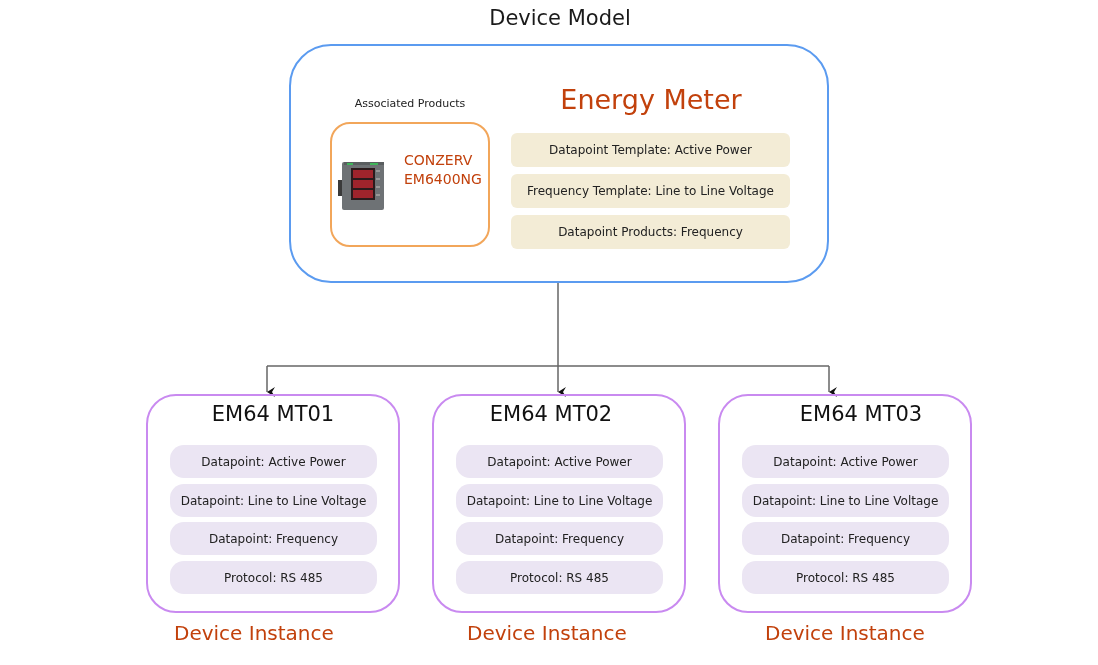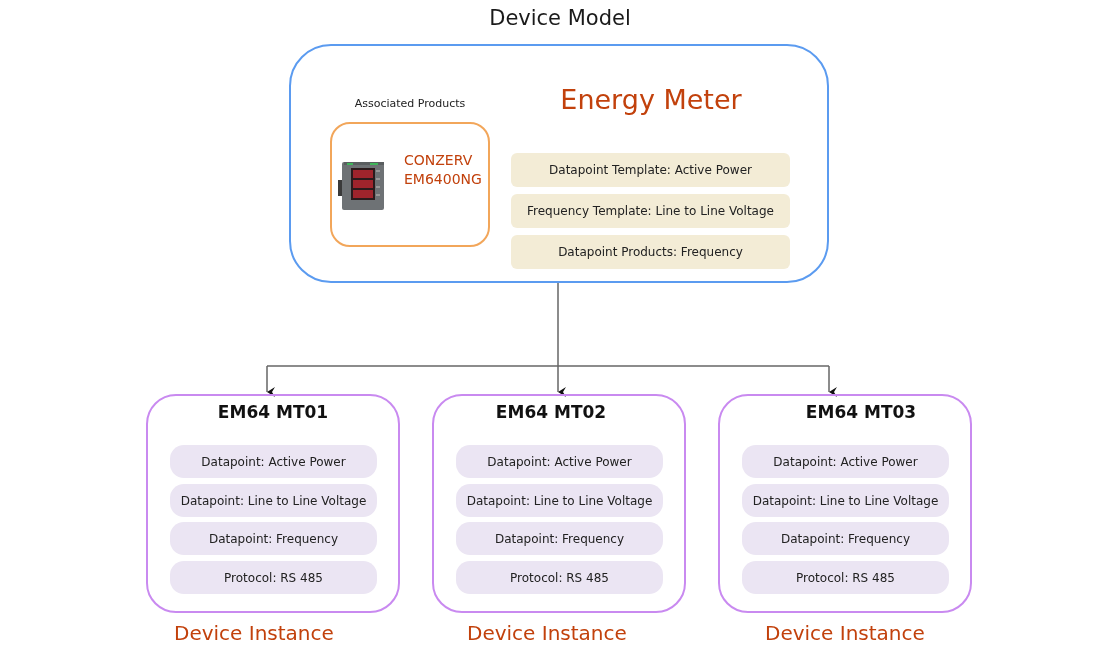--- a/index.html
+++ b/index.html
@@ -9,23 +9,23 @@
   .title-top { left:0; width:1120px; top:6px; text-align:center; font-size:21px; }
   .model-box { left:289px; top:44px; width:536px; height:235px; border:2px solid #5b9bf0;
                border-radius:42px; box-sizing:content-box; }
   .assoc-label { left:330px; top:97px; width:160px; text-align:center; font-size:11px; color:#222; }
   .product-box { left:330px; top:122px; width:156px; height:121px; border:2px solid #f2a65a;
                  border-radius:20px; }
   .product-img { left:336px; top:158px; width:52px; height:56px; }
   .product-name { left:404px; top:151px; font-size:14px; line-height:19px; color:#c2410c; }
   .model-name { left:511px; top:84px; width:280px; text-align:center; font-size:27px; color:#c2410c; }
   .tpl-pill { left:511px; width:279px; height:34px; background:#f3ecd6; border-radius:6px;
-              display:flex; align-items:center; justify-content:center; font-size:12px; color:#222;margin-top:20px; }
+              display:flex; align-items:center; justify-content:center; font-size:12px; color:#222; }
   .inst-box { top:394px; width:250px; height:215px; border:2px solid #c98af0; border-radius:30px; }
-  .inst-title { width:254px; text-align:center; top:402px; font-size:17px; color:#111;font-weight:bold; }
+  .inst-title { width:254px; text-align:center; top:402px; font-size:21px; color:#111; }
   .inst-pill { width:207px; height:33px; background:#ebe5f3; border-radius:14px;
                display:flex; align-items:center; justify-content:center; font-size:12px; color:#222; }
   .inst-caption { top:621px; font-size:20px; color:#c2410c; }
   svg.connectors { position:absolute; left:0; top:0; }
 </style>
 </head>
 <body>
 
 <div class="abs title-top">Device Model</div>
 

